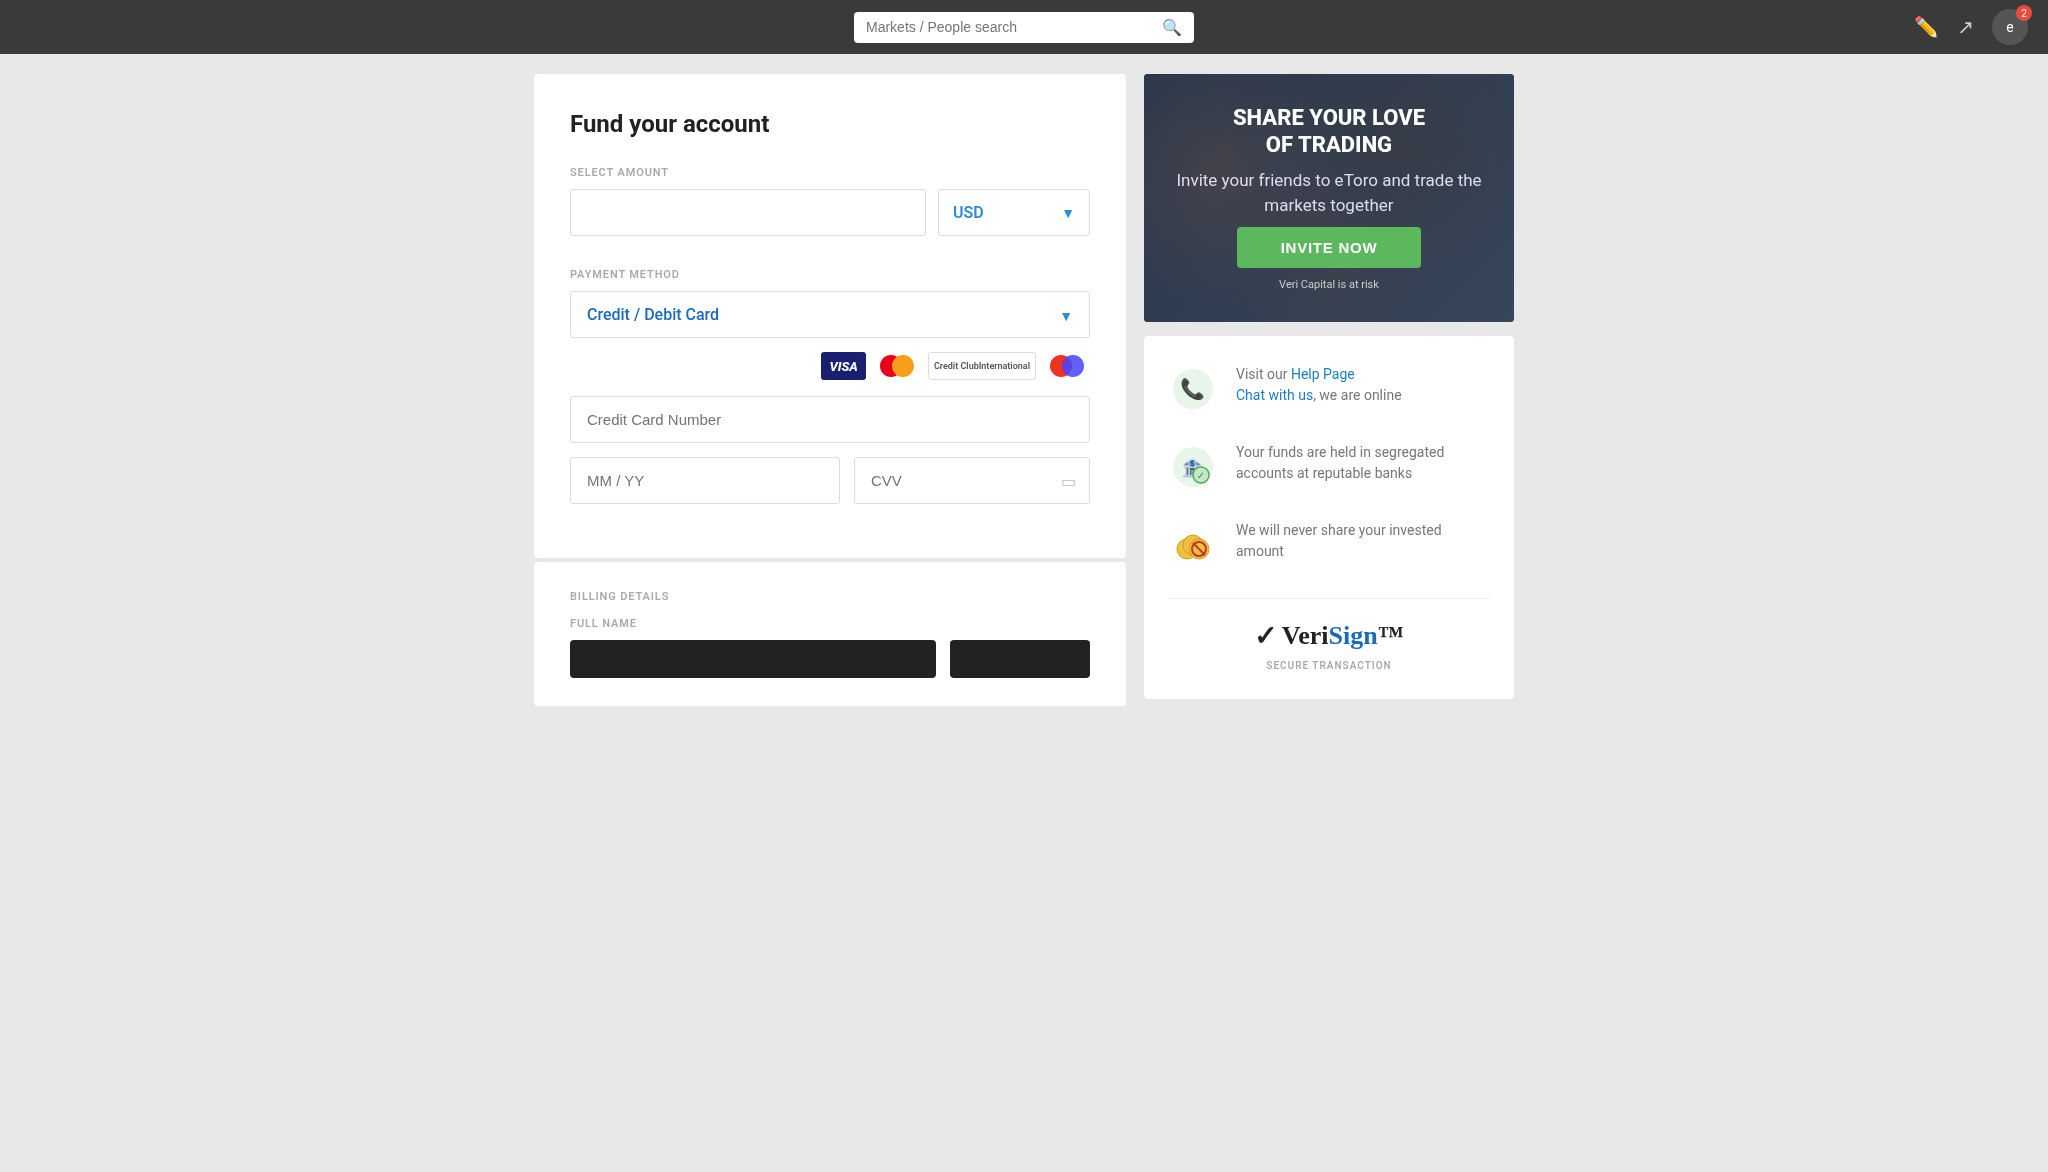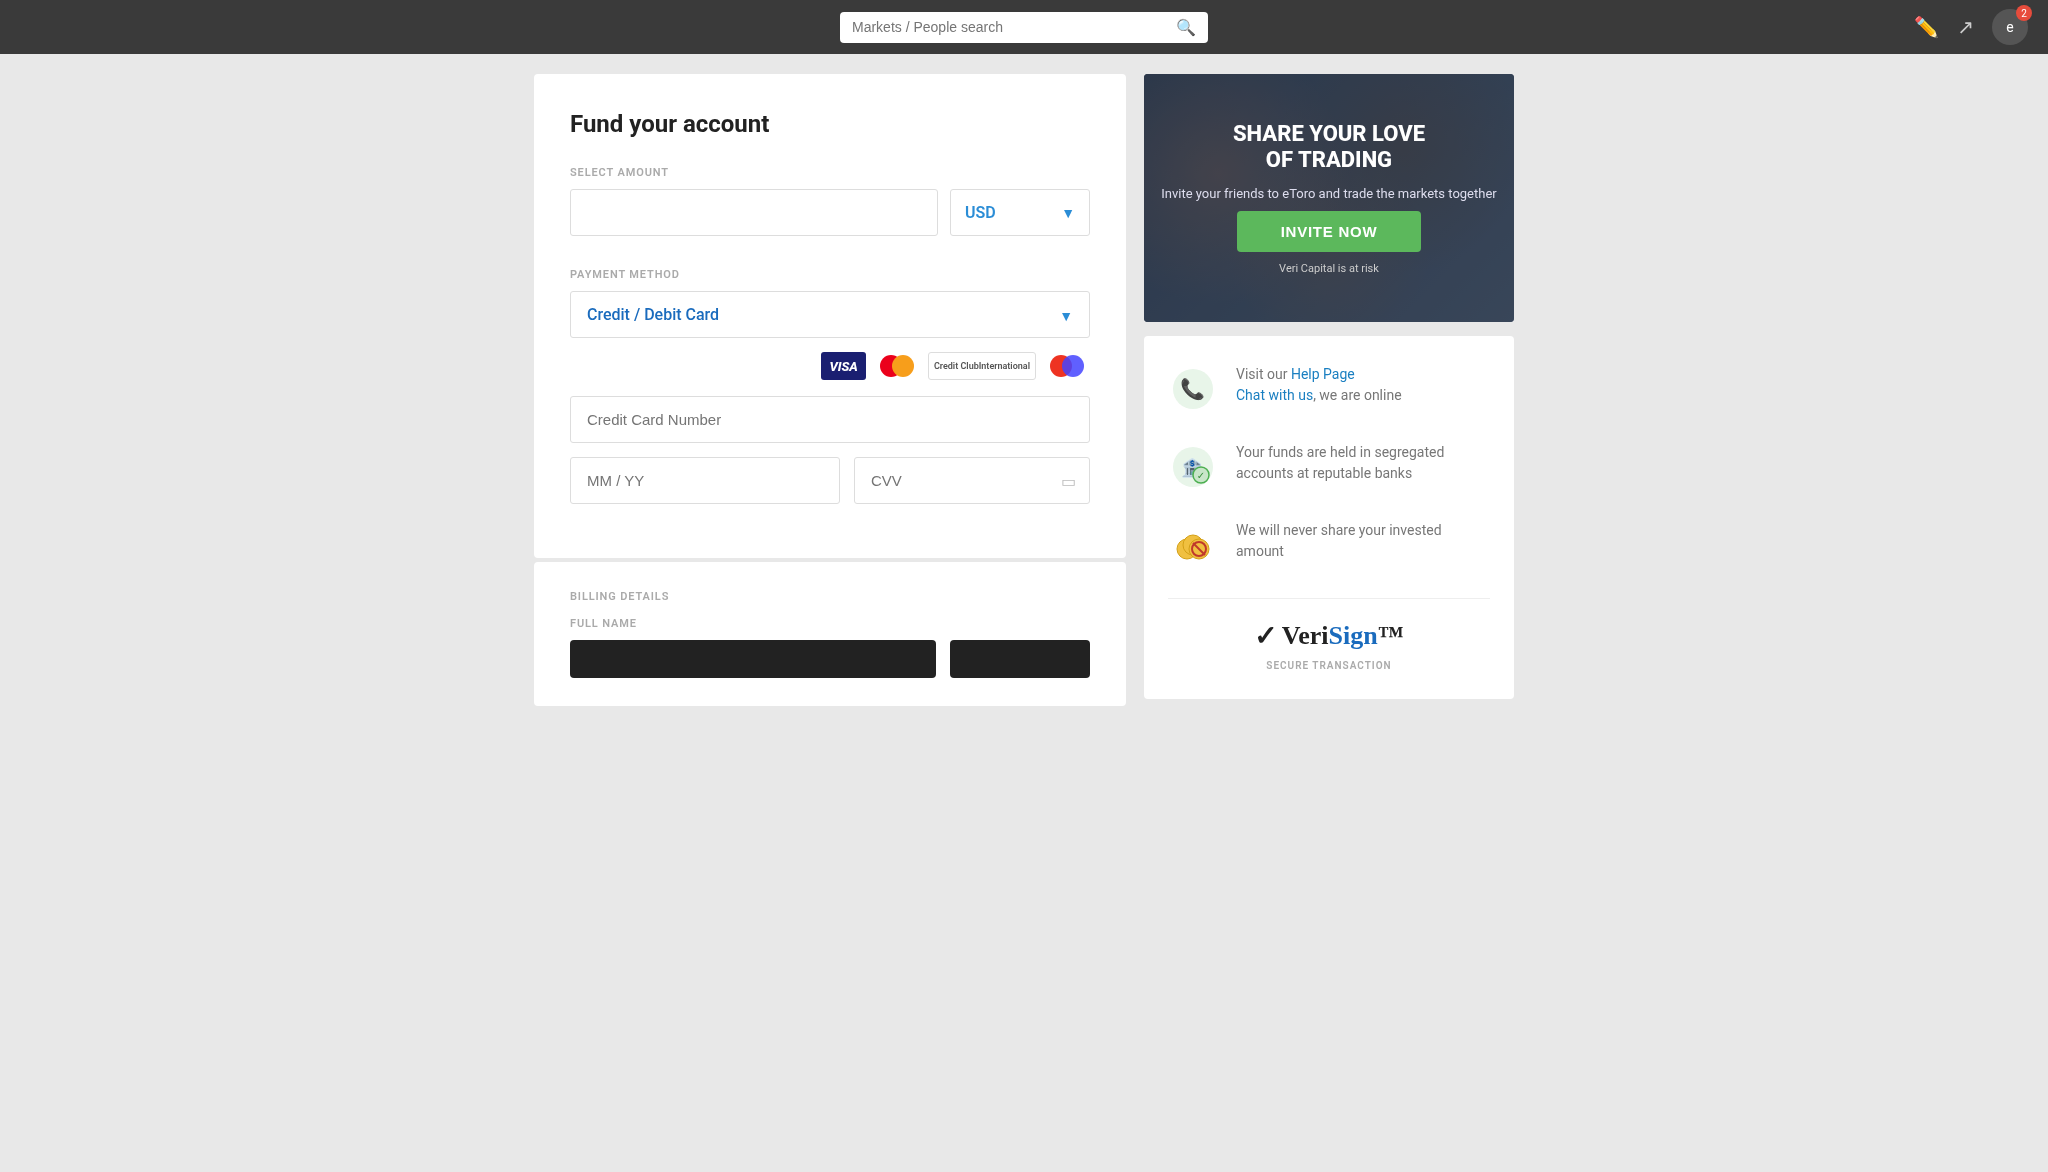--- a/index.html
+++ b/index.html
@@ -18,21 +18,21 @@
       justify-content: center;
       position: relative;
       padding: 0 20px;
     }
     .search-bar {
       display: flex;
       align-items: center;
       background: #fff;
       border-radius: 4px;
       padding: 6px 12px;
-      width: 368px;
+      width: 340px;
     }
     .search-bar input {
       border: none;
       outline: none;
       font-size: 14px;
       color: #555;
       width: 100%;
       background: transparent;
     }
     .search-icon-wrap {
@@ -118,21 +118,21 @@
     .amount-input {
       flex: 1;
       border: 1px solid #ddd;
       border-radius: 3px;
       padding: 12px 14px;
       font-size: 18px;
       color: #333;
       outline: none;
     }
     .currency-select {
-      width: 140px;
+      width: 152px;
       border: 1px solid #ddd;
       border-radius: 3px;
       padding: 12px 14px;
       font-size: 16px;
       color: #2b8dd6;
       font-weight: 600;
       background: #fff;
       display: flex;
       align-items: center;
       justify-content: space-between;
@@ -326,21 +326,21 @@
     }
     .invite-heading {
       font-size: 22px;
       font-weight: 800;
       color: #fff;
       text-transform: uppercase;
       line-height: 1.2;
       margin-bottom: 10px;
     }
     .invite-sub {
-      font-size: 13px;
+      font-size: 17px;
       color: #dde;
       margin-bottom: 8px;
       line-height: 1.5;
     }
     .invite-btn {
       background: #5cb85c;
       color: #fff;
       font-size: 15px;
       font-weight: 700;
       border: none;

